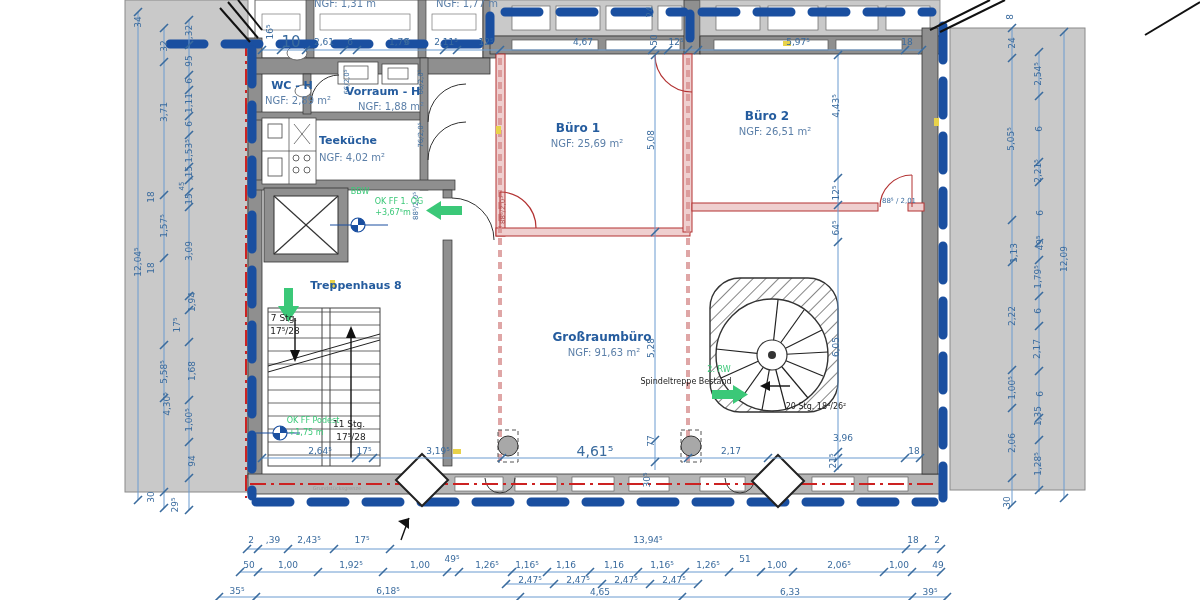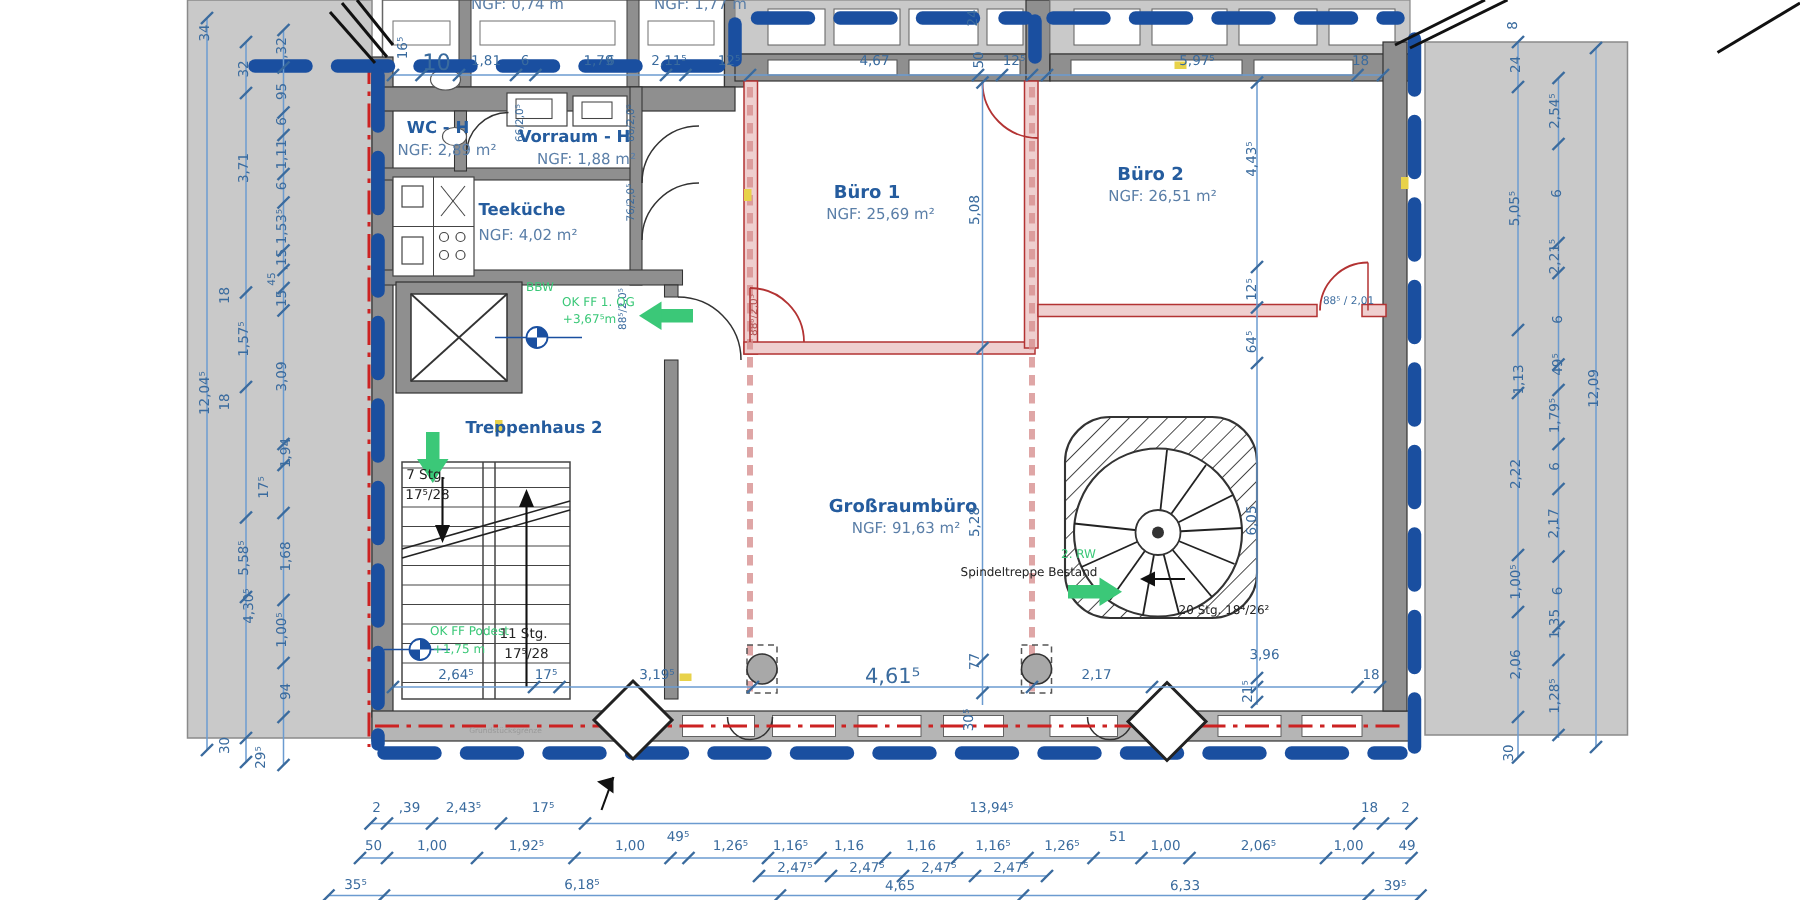--- a/index.html
+++ b/index.html
@@ -385,25 +385,25 @@
         <line x1="1035" y1="422" x2="1043" y2="414" stroke="#3a6b9e" stroke-width="1.6"></line>
         <line x1="1035" y1="444" x2="1043" y2="436" stroke="#3a6b9e" stroke-width="1.6"></line>
         <line x1="1035" y1="494" x2="1043" y2="486" stroke="#3a6b9e" stroke-width="1.6"></line>
         <line x1="1064" y1="32" x2="1064" y2="498" stroke="#6b9bd0" stroke-width="1"></line>
         <line x1="1060" y1="36" x2="1068" y2="28" stroke="#3a6b9e" stroke-width="1.6"></line>
         <line x1="1060" y1="502" x2="1068" y2="494" stroke="#3a6b9e" stroke-width="1.6"></line>
       </g>
 </svg>
 
 <div id="labels">
-      <div class="lb" style="left: 345px; top: 4px; font-size: 10px; color: rgb(91, 127, 168); transform: translate(-50%, -50%);">NGF: 0,74 m</div>
+      <div class="lb" style="left: 345px; top: 4px; font-size: 10px; color: rgb(91, 127, 168); transform: translate(-50%, -50%);">NGF: 1,31 m</div>
       <div class="lb" style="left: 467px; top: 4px; font-size: 10px; color: rgb(91, 127, 168); transform: translate(-50%, -50%);">NGF: 1,77 m</div>
       <div class="lb" style="left: 270px; top: 32px; font-size: 9px; color: rgb(58, 107, 158); transform: translate(-50%, -50%) rotate(-90deg);">16⁵</div>
       <div class="lb" style="left: 291px; top: 42px; font-size: 15px; color: rgb(58, 107, 158); transform: translate(-50%, -50%);">10</div>
-      <div class="lb" style="left: 324px; top: 42px; font-size: 9px; color: rgb(58, 107, 158); transform: translate(-50%, -50%);">1,81</div>
+      <div class="lb" style="left: 324px; top: 42px; font-size: 9px; color: rgb(58, 107, 158); transform: translate(-50%, -50%);">2,61</div>
       <div class="lb" style="left: 350px; top: 42px; font-size: 9px; color: rgb(58, 107, 158); transform: translate(-50%, -50%);">6</div>
       <div class="lb" style="left: 399px; top: 42px; font-size: 9px; color: rgb(58, 107, 158); transform: translate(-50%, -50%);">1,79</div>
       <div class="lb" style="left: 407px; top: 42px; font-size: 9px; color: rgb(58, 107, 158); transform: translate(-50%, -50%);">6</div>
       <div class="lb" style="left: 446px; top: 42px; font-size: 9px; color: rgb(58, 107, 158); transform: translate(-50%, -50%);">2,11⁵</div>
       <div class="lb" style="left: 486px; top: 42px; font-size: 9px; color: rgb(58, 107, 158); transform: translate(-50%, -50%);">12⁵</div>
       <div class="lb" style="left: 583px; top: 42px; font-size: 9px; color: rgb(58, 107, 158); transform: translate(-50%, -50%);">4,67</div>
       <div class="lb" style="left: 654px; top: 40px; font-size: 9px; color: rgb(58, 107, 158); transform: translate(-50%, -50%) rotate(-90deg);">50</div>
       <div class="lb" style="left: 676px; top: 42px; font-size: 9px; color: rgb(58, 107, 158); transform: translate(-50%, -50%);">12⁵</div>
       <div class="lb" style="left: 798px; top: 42px; font-size: 9px; color: rgb(58, 107, 158); transform: translate(-50%, -50%);">5,97⁵</div>
       <div class="lb" style="left: 907px; top: 42px; font-size: 9px; color: rgb(58, 107, 158); transform: translate(-50%, -50%);">18</div>
@@ -419,21 +419,21 @@
       <div class="lb" style="left: 383px; top: 91px; font-size: 11px; color: rgb(37, 92, 158); font-weight: bold; transform: translate(-50%, -50%);">Vorraum - H</div>
       <div class="lb" style="left: 391px; top: 107px; font-size: 10px; color: rgb(91, 127, 168); transform: translate(-50%, -50%);">NGF: 1,88 m²</div>
       <div class="lb" style="left: 348px; top: 140px; font-size: 11px; color: rgb(37, 92, 158); font-weight: bold; transform: translate(-50%, -50%);">Teeküche</div>
       <div class="lb" style="left: 352px; top: 158px; font-size: 10px; color: rgb(91, 127, 168); transform: translate(-50%, -50%);">NGF: 4,02 m²</div>
       <div class="lb" style="left: 578px; top: 128px; font-size: 12px; color: rgb(37, 92, 158); font-weight: bold; transform: translate(-50%, -50%);">Büro 1</div>
       <div class="lb" style="left: 587px; top: 144px; font-size: 10px; color: rgb(91, 127, 168); transform: translate(-50%, -50%);">NGF: 25,69 m²</div>
       <div class="lb" style="left: 767px; top: 116px; font-size: 12px; color: rgb(37, 92, 158); font-weight: bold; transform: translate(-50%, -50%);">Büro 2</div>
       <div class="lb" style="left: 775px; top: 132px; font-size: 10px; color: rgb(91, 127, 168); transform: translate(-50%, -50%); text-align: center;">NGF: 26,51 m²</div>
       <div class="lb" style="left: 602px; top: 337px; font-size: 12px; color: rgb(37, 92, 158); font-weight: bold; transform: translate(-50%, -50%);">Großraumbüro</div>
       <div class="lb" style="left: 604px; top: 353px; font-size: 10px; color: rgb(91, 127, 168); transform: translate(-50%, -50%);">NGF: 91,63 m²</div>
-      <div class="lb" style="left: 356px; top: 285px; font-size: 11px; color: rgb(37, 92, 158); font-weight: bold; transform: translate(-50%, -50%);">Treppenhaus 2</div>
+      <div class="lb" style="left: 356px; top: 285px; font-size: 11px; color: rgb(37, 92, 158); font-weight: bold; transform: translate(-50%, -50%);">Treppenhaus 8</div>
       <div class="lb" style="left: 360px; top: 192px; font-size: 8px; color: rgb(59, 200, 120); transform: translate(-50%, -50%);">BBW</div>
       <div class="lb" style="left: 399px; top: 202px; font-size: 8px; color: rgb(59, 200, 120); transform: translate(-50%, -50%);">OK FF 1. OG</div>
       <div class="lb" style="left: 393px; top: 213px; font-size: 8px; color: rgb(59, 200, 120); transform: translate(-50%, -50%);">+3,67⁵m</div>
       <div class="lb" style="left: 313px; top: 421px; font-size: 8px; color: rgb(59, 200, 120); transform: translate(-50%, -50%);">OK FF Podest</div>
       <div class="lb" style="left: 306px; top: 433px; font-size: 8px; color: rgb(59, 200, 120); transform: translate(-50%, -50%);">+1,75 m</div>
       <div class="lb" style="left: 284px; top: 318px; font-size: 9px; color: rgb(34, 34, 34); transform: translate(-50%, -50%);">7 Stg.</div>
       <div class="lb" style="left: 285px; top: 331px; font-size: 9px; color: rgb(34, 34, 34); transform: translate(-50%, -50%);">17⁵/28</div>
       <div class="lb" style="left: 349px; top: 424px; font-size: 9px; color: rgb(34, 34, 34); transform: translate(-50%, -50%);">11 Stg.</div>
       <div class="lb" style="left: 351px; top: 437px; font-size: 9px; color: rgb(34, 34, 34); transform: translate(-50%, -50%);">17⁵/28</div>
       <div class="lb" style="left: 719px; top: 370px; font-size: 8px; color: rgb(59, 200, 120); transform: translate(-50%, -50%);">2. RW</div>
@@ -442,21 +442,21 @@
       <div class="lb" style="left: 337px; top: 488px; font-size: 5px; color: rgb(153, 153, 153); transform: translate(-50%, -50%);">Grundstücksgrenze</div>
       <div class="lb" style="left: 651px; top: 140px; font-size: 9px; color: rgb(58, 107, 158); transform: translate(-50%, -50%) rotate(-90deg);">5,08</div>
       <div class="lb" style="left: 651px; top: 348px; font-size: 9px; color: rgb(58, 107, 158); transform: translate(-50%, -50%) rotate(-90deg);">5,28</div>
       <div class="lb" style="left: 651px; top: 441px; font-size: 9px; color: rgb(58, 107, 158); transform: translate(-50%, -50%) rotate(-90deg);">77</div>
       <div class="lb" style="left: 647px; top: 480px; font-size: 9px; color: rgb(58, 107, 158); transform: translate(-50%, -50%) rotate(-90deg);">30⁵</div>
       <div class="lb" style="left: 836px; top: 106px; font-size: 9px; color: rgb(58, 107, 158); transform: translate(-50%, -50%) rotate(-90deg);">4,43⁵</div>
       <div class="lb" style="left: 836px; top: 193px; font-size: 9px; color: rgb(58, 107, 158); transform: translate(-50%, -50%) rotate(-90deg);">12⁵</div>
       <div class="lb" style="left: 836px; top: 228px; font-size: 9px; color: rgb(58, 107, 158); transform: translate(-50%, -50%) rotate(-90deg);">64⁵</div>
       <div class="lb" style="left: 836px; top: 347px; font-size: 9px; color: rgb(58, 107, 158); transform: translate(-50%, -50%) rotate(-90deg);">6,05</div>
       <div class="lb" style="left: 833px; top: 461px; font-size: 9px; color: rgb(58, 107, 158); transform: translate(-50%, -50%) rotate(-90deg);">21⁵</div>
-      <div class="lb" style="left: 304px; top: 451px; font-size: 9px; color: rgb(58, 107, 158); transform: translate(-50%, -50%);">2,64⁵</div>
+      <div class="lb" style="left: 320px; top: 451px; font-size: 9px; color: rgb(58, 107, 158); transform: translate(-50%, -50%);">2,64⁵</div>
       <div class="lb" style="left: 364px; top: 451px; font-size: 9px; color: rgb(58, 107, 158); transform: translate(-50%, -50%);">17⁵</div>
       <div class="lb" style="left: 438px; top: 451px; font-size: 9px; color: rgb(58, 107, 158); transform: translate(-50%, -50%);">3,19⁵</div>
       <div class="lb" style="left: 595px; top: 451px; font-size: 14px; color: rgb(58, 107, 158); transform: translate(-50%, -50%);">4,61⁵</div>
       <div class="lb" style="left: 731px; top: 451px; font-size: 9px; color: rgb(58, 107, 158); transform: translate(-50%, -50%);">2,17</div>
       <div class="lb" style="left: 843px; top: 438px; font-size: 9px; color: rgb(58, 107, 158); transform: translate(-50%, -50%);">3,96</div>
       <div class="lb" style="left: 914px; top: 451px; font-size: 9px; color: rgb(58, 107, 158); transform: translate(-50%, -50%);">18</div>
       <div class="lb" style="left: 138px; top: 22px; font-size: 9px; color: rgb(58, 107, 158); transform: translate(-50%, -50%) rotate(-90deg);">34</div>
       <div class="lb" style="left: 138px; top: 262px; font-size: 9px; color: rgb(58, 107, 158); transform: translate(-50%, -50%) rotate(-90deg);">12,04⁵</div>
       <div class="lb" style="left: 164px; top: 46px; font-size: 9px; color: rgb(58, 107, 158); transform: translate(-50%, -50%) rotate(-90deg);">32</div>
       <div class="lb" style="left: 164px; top: 112px; font-size: 9px; color: rgb(58, 107, 158); transform: translate(-50%, -50%) rotate(-90deg);">3,71</div>
@@ -499,21 +499,21 @@
       <div class="lb" style="left: 1038px; top: 311px; font-size: 9px; color: rgb(58, 107, 158); transform: translate(-50%, -50%) rotate(-90deg);">6</div>
       <div class="lb" style="left: 1037px; top: 349px; font-size: 9px; color: rgb(58, 107, 158); transform: translate(-50%, -50%) rotate(-90deg);">2,17</div>
       <div class="lb" style="left: 1040px; top: 394px; font-size: 9px; color: rgb(58, 107, 158); transform: translate(-50%, -50%) rotate(-90deg);">6</div>
       <div class="lb" style="left: 1038px; top: 416px; font-size: 9px; color: rgb(58, 107, 158); transform: translate(-50%, -50%) rotate(-90deg);">1,35</div>
       <div class="lb" style="left: 1038px; top: 464px; font-size: 9px; color: rgb(58, 107, 158); transform: translate(-50%, -50%) rotate(-90deg);">1,28⁵</div>
       <div class="lb" style="left: 1064px; top: 259px; font-size: 9px; color: rgb(58, 107, 158); transform: translate(-50%, -50%) rotate(-90deg);">12,09</div>
       <div class="lb" style="left: 251px; top: 540px; font-size: 9px; color: rgb(58, 107, 158); transform: translate(-50%, -50%);">2</div>
       <div class="lb" style="left: 273px; top: 540px; font-size: 9px; color: rgb(58, 107, 158); transform: translate(-50%, -50%);">,39</div>
       <div class="lb" style="left: 309px; top: 540px; font-size: 9px; color: rgb(58, 107, 158); transform: translate(-50%, -50%);">2,43⁵</div>
       <div class="lb" style="left: 362px; top: 540px; font-size: 9px; color: rgb(58, 107, 158); transform: translate(-50%, -50%);">17⁵</div>
-      <div class="lb" style="left: 648px; top: 540px; font-size: 9px; color: rgb(58, 107, 158); transform: translate(-50%, -50%); margin-left: 13px;">13,94⁵</div>
+      <div class="lb" style="left: 648px; top: 540px; font-size: 9px; color: rgb(58, 107, 158); transform: translate(-50%, -50%);">13,94⁵</div>
       <div class="lb" style="left: 913px; top: 540px; font-size: 9px; color: rgb(58, 107, 158); transform: translate(-50%, -50%);">18</div>
       <div class="lb" style="left: 937px; top: 540px; font-size: 9px; color: rgb(58, 107, 158); transform: translate(-50%, -50%);">2</div>
       <div class="lb" style="left: 249px; top: 565px; font-size: 9px; color: rgb(58, 107, 158); transform: translate(-50%, -50%);">50</div>
       <div class="lb" style="left: 288px; top: 565px; font-size: 9px; color: rgb(58, 107, 158); transform: translate(-50%, -50%);">1,00</div>
       <div class="lb" style="left: 351px; top: 565px; font-size: 9px; color: rgb(58, 107, 158); transform: translate(-50%, -50%);">1,92⁵</div>
       <div class="lb" style="left: 420px; top: 565px; font-size: 9px; color: rgb(58, 107, 158); transform: translate(-50%, -50%);">1,00</div>
       <div class="lb" style="left: 452px; top: 559px; font-size: 9px; color: rgb(58, 107, 158); transform: translate(-50%, -50%);">49⁵</div>
       <div class="lb" style="left: 487px; top: 565px; font-size: 9px; color: rgb(58, 107, 158); transform: translate(-50%, -50%);">1,26⁵</div>
       <div class="lb" style="left: 527px; top: 565px; font-size: 9px; color: rgb(58, 107, 158); transform: translate(-50%, -50%);">1,16⁵</div>
       <div class="lb" style="left: 566px; top: 565px; font-size: 9px; color: rgb(58, 107, 158); transform: translate(-50%, -50%);">1,16</div>

